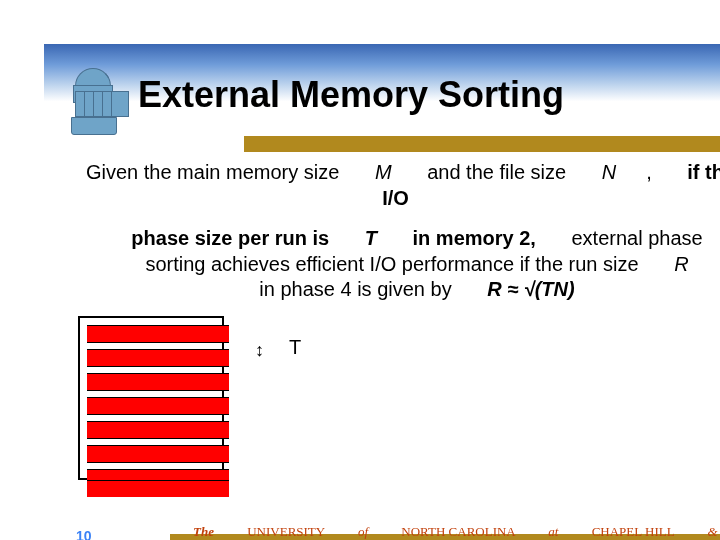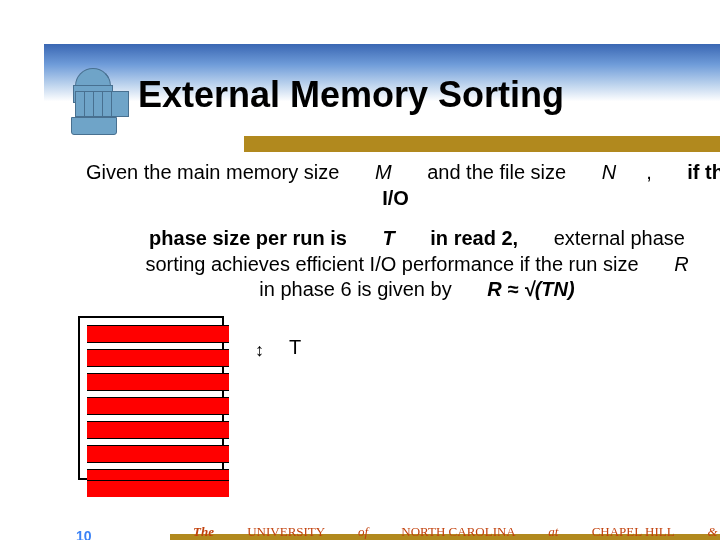--- a/index.html
+++ b/index.html
@@ -56,23 +56,23 @@
       <div class="col c5"></div>
     <div class="base"></div>
   </div>
 
   <div class="title">External Memory Sorting</div>
   <div class="title-rule"></div>
 
   <div class="body-text">
     <span>Given the main memory size </span><span class="ital">M</span><span> and the file size </span><span class="ital">N</span><span>, </span><span class="bold">if the I/O</span>
     <span class="indent">
-      <span class="bold">phase size per run is </span><span class="bold ital">T</span><span class="bold"> in read 2,</span><span> external phase</span>
+      <span class="bold">phase size per run is </span><span class="bold ital">T</span><span class="bold"> in memory 2,</span><span> external phase</span>
       <span>sorting achieves efficient I/O performance if the run size </span><span class="ital">R</span>
-      <span>in phase 6 is given by </span><span class="bold ital">R ≈ √(TN)</span>
+      <span>in phase 4 is given by </span><span class="bold ital">R ≈ √(TN)</span>
     </span>
   </div>
 
   <div class="diagram">
     <div class="row r0"></div>
     <div class="row r1"></div>
     <div class="row r2"></div>
     <div class="row r3"></div>
     <div class="row r4"></div>
     <div class="row r5"></div>

